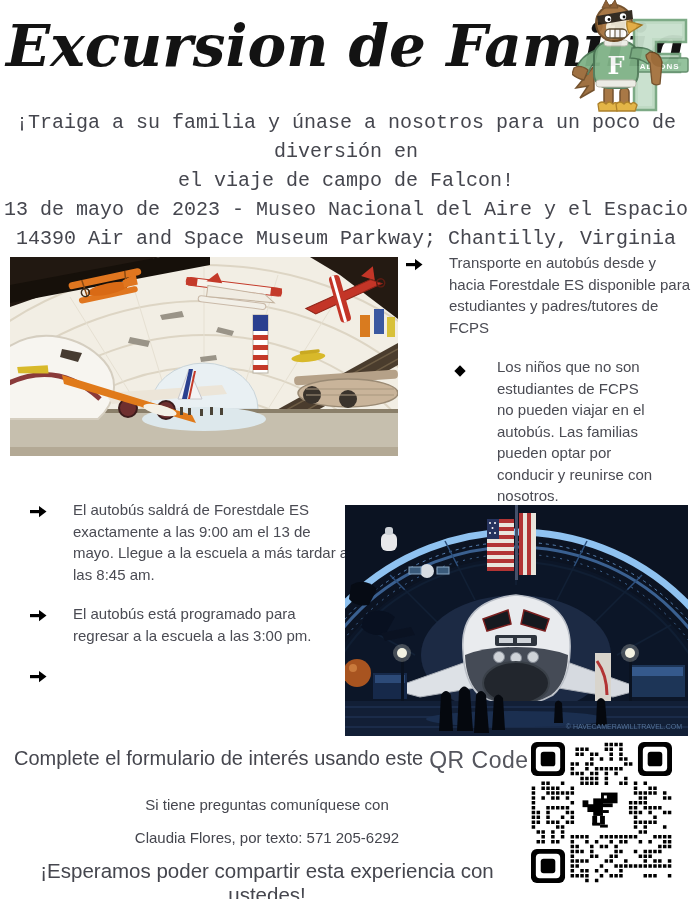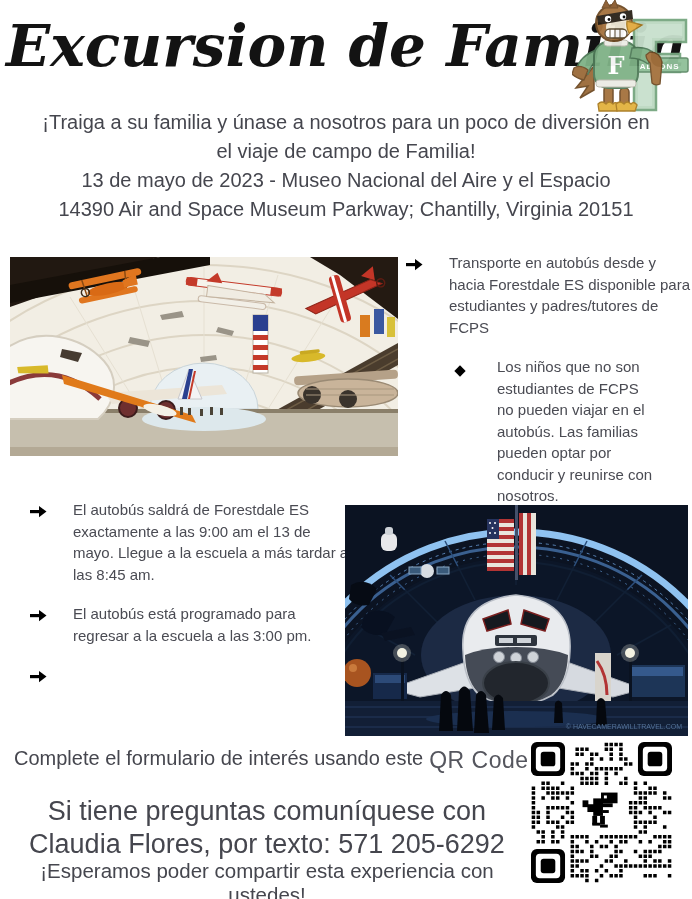--- a/index.html
+++ b/index.html
@@ -5,38 +5,38 @@
   html,body{margin:0;padding:0;background:#fff;}
   .page{position:relative;width:692px;height:899px;background:#fff;overflow:hidden;
         font-family:"Liberation Sans",sans-serif;color:#45464e;}
   
   .title{position:absolute;left:6px;top:-6px;width:600px;
          font-family:"DejaVu Serif",serif;font-style:italic;font-weight:700;
          font-size:58px;line-height:104px;color:#131313;letter-spacing:0px;white-space:nowrap;}
   .logo{position:absolute;right:-2px;top:-4px;width:122px;height:122px;opacity:.95;}
   
   .intro{position:absolute;left:0;top:108px;width:692px;text-align:center;
-         font-size:20px;line-height:29px;color:#45464e;}
+         font-size:20px;line-height:29px;color:#45464e;font-family:Liberation Mono, monospace;}
   
   .photo1{position:absolute;left:10px;top:257px;width:388px;height:199px;}
   .photo2{position:absolute;left:345px;top:505px;width:343px;height:231px;}
   
   .bullets{position:absolute;font-size:15px;line-height:21.5px;color:#4a4b53;}
   .bullets-right{left:406px;top:252px;width:286px;}
   .bullets-left{left:30px;top:499px;width:324px;}
   .bullet{display:flex;margin-bottom:13px;gap:7px;}
   .bullet .marker{flex:0 0 36px;padding-top:3px;}
   .bullet.sub{margin-left:48px;padding-right:36px;margin-top:18px;margin-bottom:18px;}
   .diamond{display:inline-block;width:8px;height:8px;background:#000;transform:rotate(45deg);margin-left:2px;}
   
   .qr-line{position:absolute;left:14px;top:747px;display:flex;align-items:flex-start;
            font-size:20px;color:#45464e;white-space:nowrap;}
   .qr-label{font-size:23px;color:#55565e;margin-left:6px;letter-spacing:.5px;}
   .fat-arrow{margin-left:10px;position:relative;top:1px;}
-  .footer-center{position:absolute;left:0;width:534px;text-align:center;font-size:27px;color:#45464e;}
+  .footer-center{position:absolute;left:0;width:534px;text-align:center;font-size:15px;color:#45464e;}
   .line-questions{top:796px;}
   .line-contact{top:829px;}
   .line-closing{top:859px;font-size:20.5px;}
   .qr{position:absolute;left:531px;top:742px;width:141px;height:141px;}
 </style>
 </head>
 <body>
 
 <div class="page">
 
@@ -87,21 +87,21 @@
 
       <path d="M55 25 L70 29 L57 37 Q54 31 55 25 Z" fill="#e2a93e" stroke="#a87a20" stroke-width="1.3"></path>
 
       <rect x="33" y="33" width="22" height="9" rx="4.5" fill="#ffffff" stroke="#5a4a30" stroke-width="1.3"></rect>
       <path d="M38 33 v9 M43 33 v9 M48 33 v9" stroke="#5a4a30" stroke-width="1"></path>
     </g>
   </svg>
 
   <div class="intro">
     <div>¡Traiga a su familia y únase a nosotros para un poco de diversión en</div>
-    <div>el viaje de campo de Familia!</div>
+    <div>el viaje de campo de Falcon!</div>
     <div>13 de mayo de 2023 - Museo Nacional del Aire y el Espacio</div>
     <div>14390 Air and Space Museum Parkway; Chantilly, Virginia 20151</div>
   </div>
 
   <svg class="photo1" viewBox="0 0 388 199" preserveAspectRatio="none">
     <rect width="388" height="199" fill="#f2eee4"></rect>
 
     <g fill="none" stroke="#ddd5c4" stroke-width="2">
       <ellipse cx="194" cy="300" rx="330" ry="292"></ellipse>
       <ellipse cx="194" cy="300" rx="290" ry="256"></ellipse>

